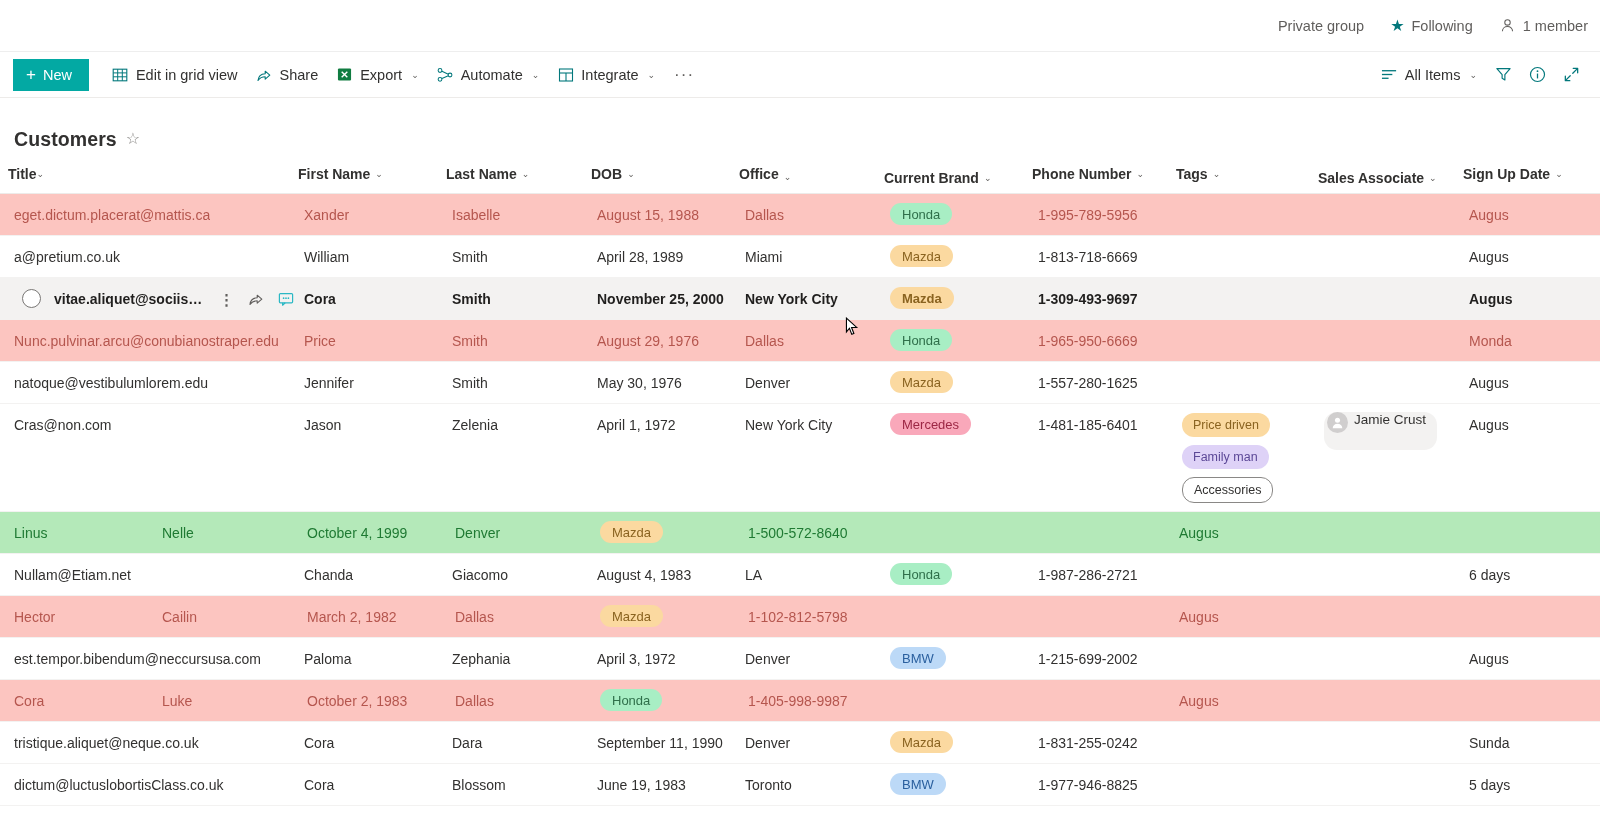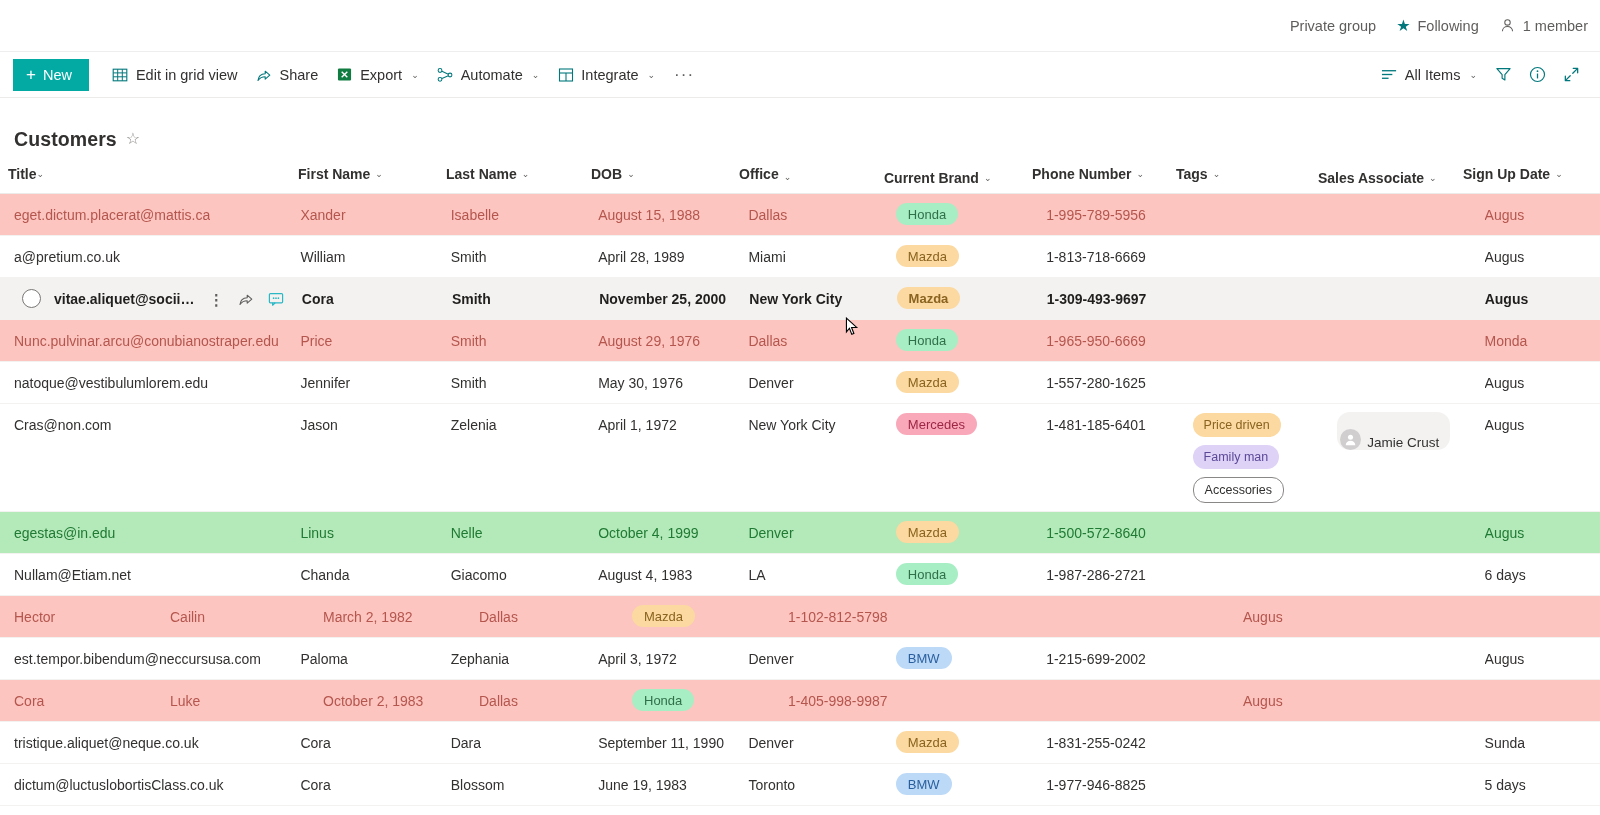--- a/index.html
+++ b/index.html
@@ -17,21 +17,21 @@
     display: flex;
     align-items: center;
     justify-content: flex-end;
     padding-right: 12px;
     background: #fff;
     border-bottom: 1px solid #eeeeee;
   }
   .site-strip-item {
     display: flex; align-items: center; gap: 7px;
     font-size: 14.5px; color: #605e5c;
-    margin-left: 20px;
+    margin-left: 26px;
     white-space: nowrap;
   }
   .site-strip-item.plain { color: #605e5c; }
   .star-following { color: #03787c; font-size: 16px; line-height: 1; }
   .ico-svg { display: block; }
 
   
   .command-bar {
     height: 46px;
     display: flex;
@@ -117,21 +117,20 @@
   }
   .hcell .chev { font-size: 9px; color: #605e5c; font-weight: 400; }
 
   .row {
     display: flex;
     align-items: flex-start;
     border-bottom: 1px solid #f3f2f1;
     padding-left: 14px;
     position: relative;
     min-height: 42px;
-    gap: 8px;
   }
   .row.pad-tall { min-height: 94px; }
   .cell {
     font-size: 14px;
     color: #323130;
     padding-top: 13px;
     padding-right: 10px;
     overflow: hidden;
     white-space: nowrap;
     text-overflow: ellipsis;
@@ -207,21 +206,21 @@
     border-radius: 12px;
     font-size: 12.5px;
     margin-bottom: 8px;
   }
   .tag-price  { background: #fbd9a0; color: #8a6320; }
   .tag-family { background: #ded2f7; color: #5c4897; }
   .tag-access { background: #ffffff; color: #323130; border: 1px solid #8a8886; }
   .tag-row { display: block; }
 
   .persona {
-    display: inline-flex; align-items: flex-end; gap: 6px;
+    display: inline-flex; align-items: flex-start; gap: 6px;
     background: #f3f2f1;
     border-radius: 13px;
     height: 38px;
     padding: 0 11px 0 3px;
     font-size: 13.5px;
     color: #323130;
   }
   .persona-av {
     width: 21px; height: 21px; border-radius: 50%;
     background: #d0cece;
@@ -526,23 +525,20 @@
               <svg width="15" height="15" viewBox="0 0 16 16">
                 <circle cx="8" cy="5.6" r="2.7" fill="#ffffff"></circle>
                 <path d="M2.9 14c0-3 2.3-4.8 5.1-4.8s5.1 1.8 5.1 4.8" fill="#ffffff"></path>
               </svg>
             </span>
             <span>Jamie Crust</span>
           </span></div>
         <div class="cell c-sign">Augus</div>
       </div>
       <div class="row green">
-        <div class="cell c-title">
-          <span class="title-text">egestas@in.edu</span>
-        </div>
         <div class="cell c-first">Linus</div>
         <div class="cell c-last">Nelle</div>
         <div class="cell c-dob">October 4, 1999</div>
         <div class="cell c-office">Denver</div>
         <div class="cell c-brand"><span class="pill pill-mazda">Mazda</span></div>
         <div class="cell c-phone">1-500-572-8640</div>
         <div class="cell c-tags tags-cell"></div>
         <div class="cell c-assoc"></div>
         <div class="cell c-sign">Augus</div>
       </div>

